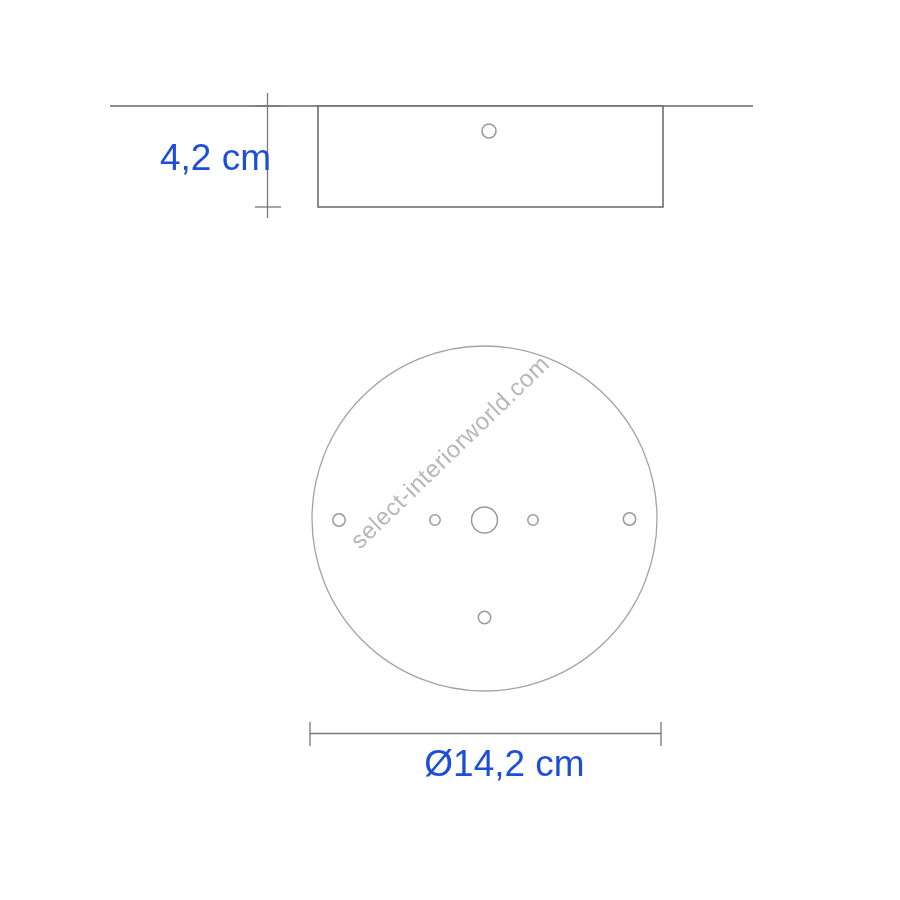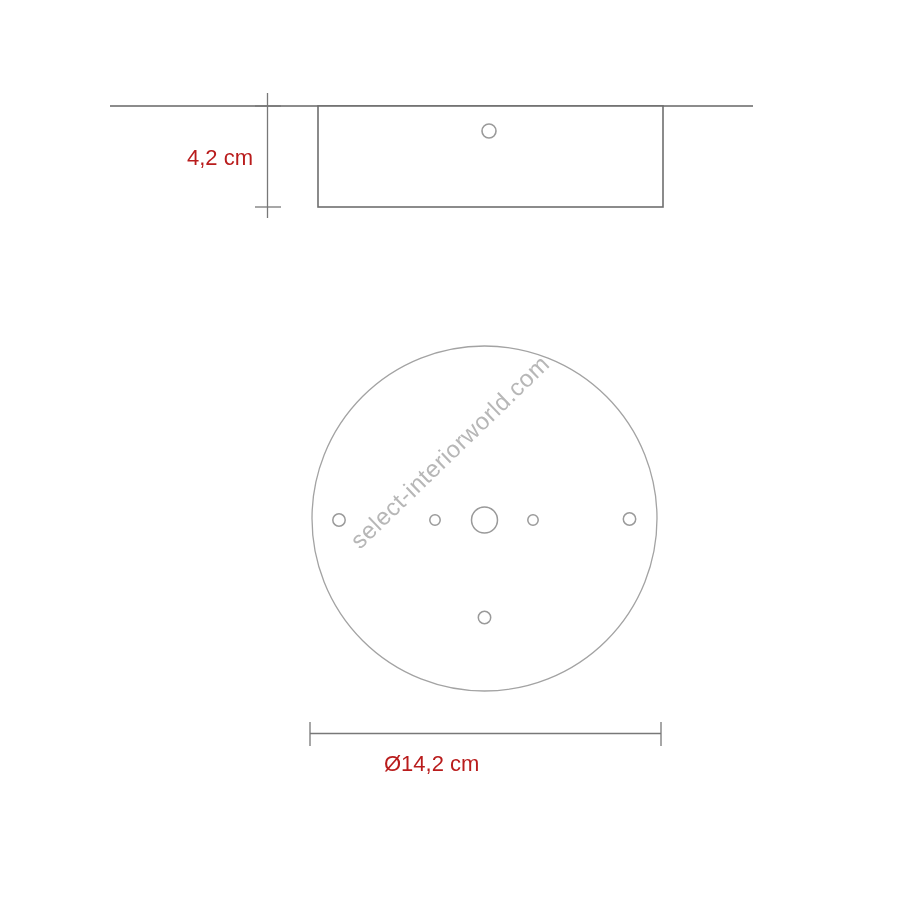--- a/index.html
+++ b/index.html
@@ -15,35 +15,36 @@
     overflow: hidden;
     font-family: "Liberation Sans", sans-serif;
   }
   .linework {
     position: absolute;
     left: 0;
     top: 0;
   }
   .dim-label {
     position: absolute;
-    color: #b91c1c;
-    font-size: 22px;
+    color: #1d4ed8;
+    font-size: 37px;
     line-height: 27px;
     white-space: nowrap;
   }
   .height-label {
     left: 160px;
     top: 144px;
     width: 93px;
     text-align: right;
   }
   .diameter-label {
-    left: 384px;
+    left: 404px;
     top: 750px;
     width: 201px;
+    text-align: center;
   }
   .watermark {
     position: absolute;
     left: 450px;
     top: 452px;
     transform: translate(-50%, -50%) rotate(-44deg);
     color: #b7b7b7;
     font-size: 24px;
     letter-spacing: 0.5px;
     white-space: nowrap;

